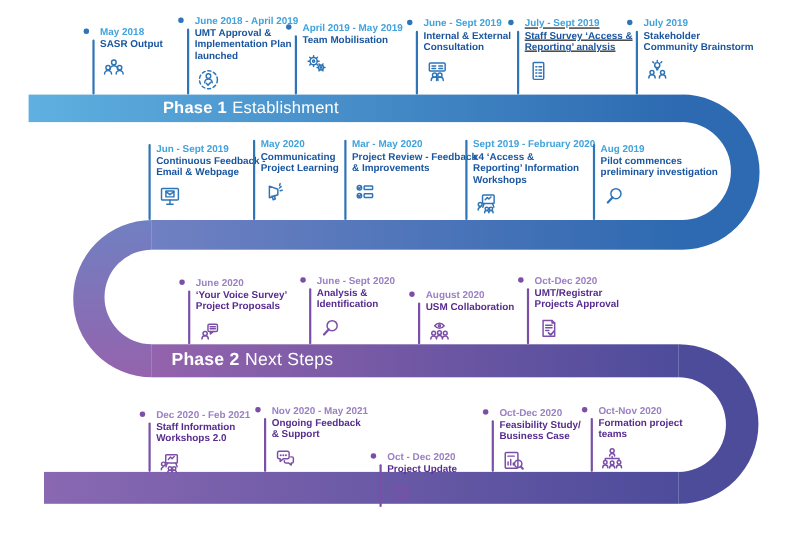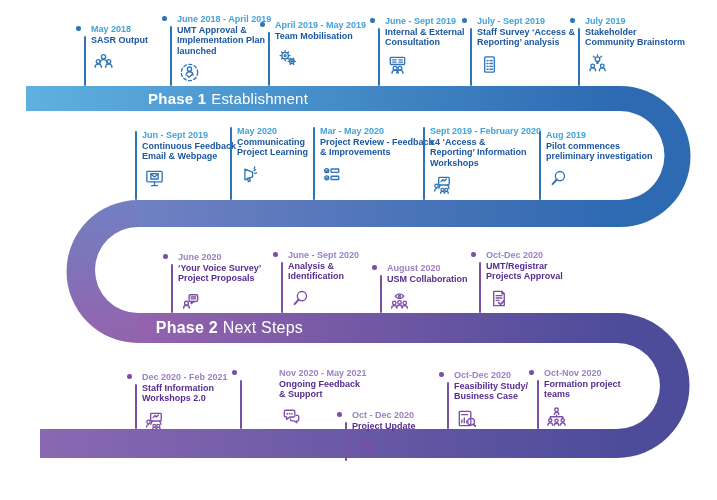--- a/index.html
+++ b/index.html
@@ -108,21 +108,21 @@
       <div class="item blue" style="left: 378px; top: 16px; width: 106px; height: 70px;">
         <span class="bullet" style="top: 2px;"></span>
         <div class="vline" style="top: 12px;"></div>
         <div class="date">June - Sept 2019</div>
         <div class="title">Internal &amp; External
 Consultation</div>
         <svg class="icon" viewBox="0 0 24 24">
           <use href="#i-presentation-people"></use>
         </svg>
       </div>
-      <div class="item blue" style="left: 470px; top: 16px; width: 122px; height: 70px;">
+      <div class="item blue" style="left: 470px; top: 16px; width: 122px; height: 70px; text-decoration: underline;">
         <span class="bullet" style="top: 2px;"></span>
         <div class="vline" style="top: 12px;"></div>
         <div class="date">July - Sept 2019</div>
         <div class="title">Staff Survey ‘Access &amp;
 Reporting’ analysis</div>
         <svg class="icon" viewBox="0 0 24 24">
           <use href="#i-survey-doc"></use>
         </svg>
       </div>
       <div class="item blue" style="left: 578px; top: 16px; width: 128px; height: 70px;">
@@ -223,21 +223,21 @@
       <div class="item purple" style="left: 135px; top: 372px; width: 108px; height: 57px;">
         <span class="bullet" style="top: 2px;"></span>
         <div class="vline" style="top: 12px;"></div>
         <div class="date">Dec 2020 - Feb 2021</div>
         <div class="title">Staff Information
 Workshops 2.0</div>
         <svg class="icon" viewBox="0 0 24 24">
           <use href="#i-workshop-board"></use>
         </svg>
       </div>
-      <div class="item purple" style="left: 240px; top: 368px; width: 112px; height: 61px; padding-left: 32px;">
+      <div class="item purple" style="left: 240px; top: 368px; width: 112px; height: 61px;">
         <span class="bullet" style="top: 2px;"></span>
         <div class="vline" style="top: 12px;"></div>
         <div class="date">Nov 2020 - May 2021</div>
         <div class="title">Ongoing Feedback
 &amp; Support</div>
         <svg class="icon" viewBox="0 0 24 24">
           <use href="#i-chat-bubbles"></use>
         </svg>
       </div>
       <div class="item purple" style="left: 345px; top: 378px; width: 98px; height: 51px; margin-top: 32px;">

